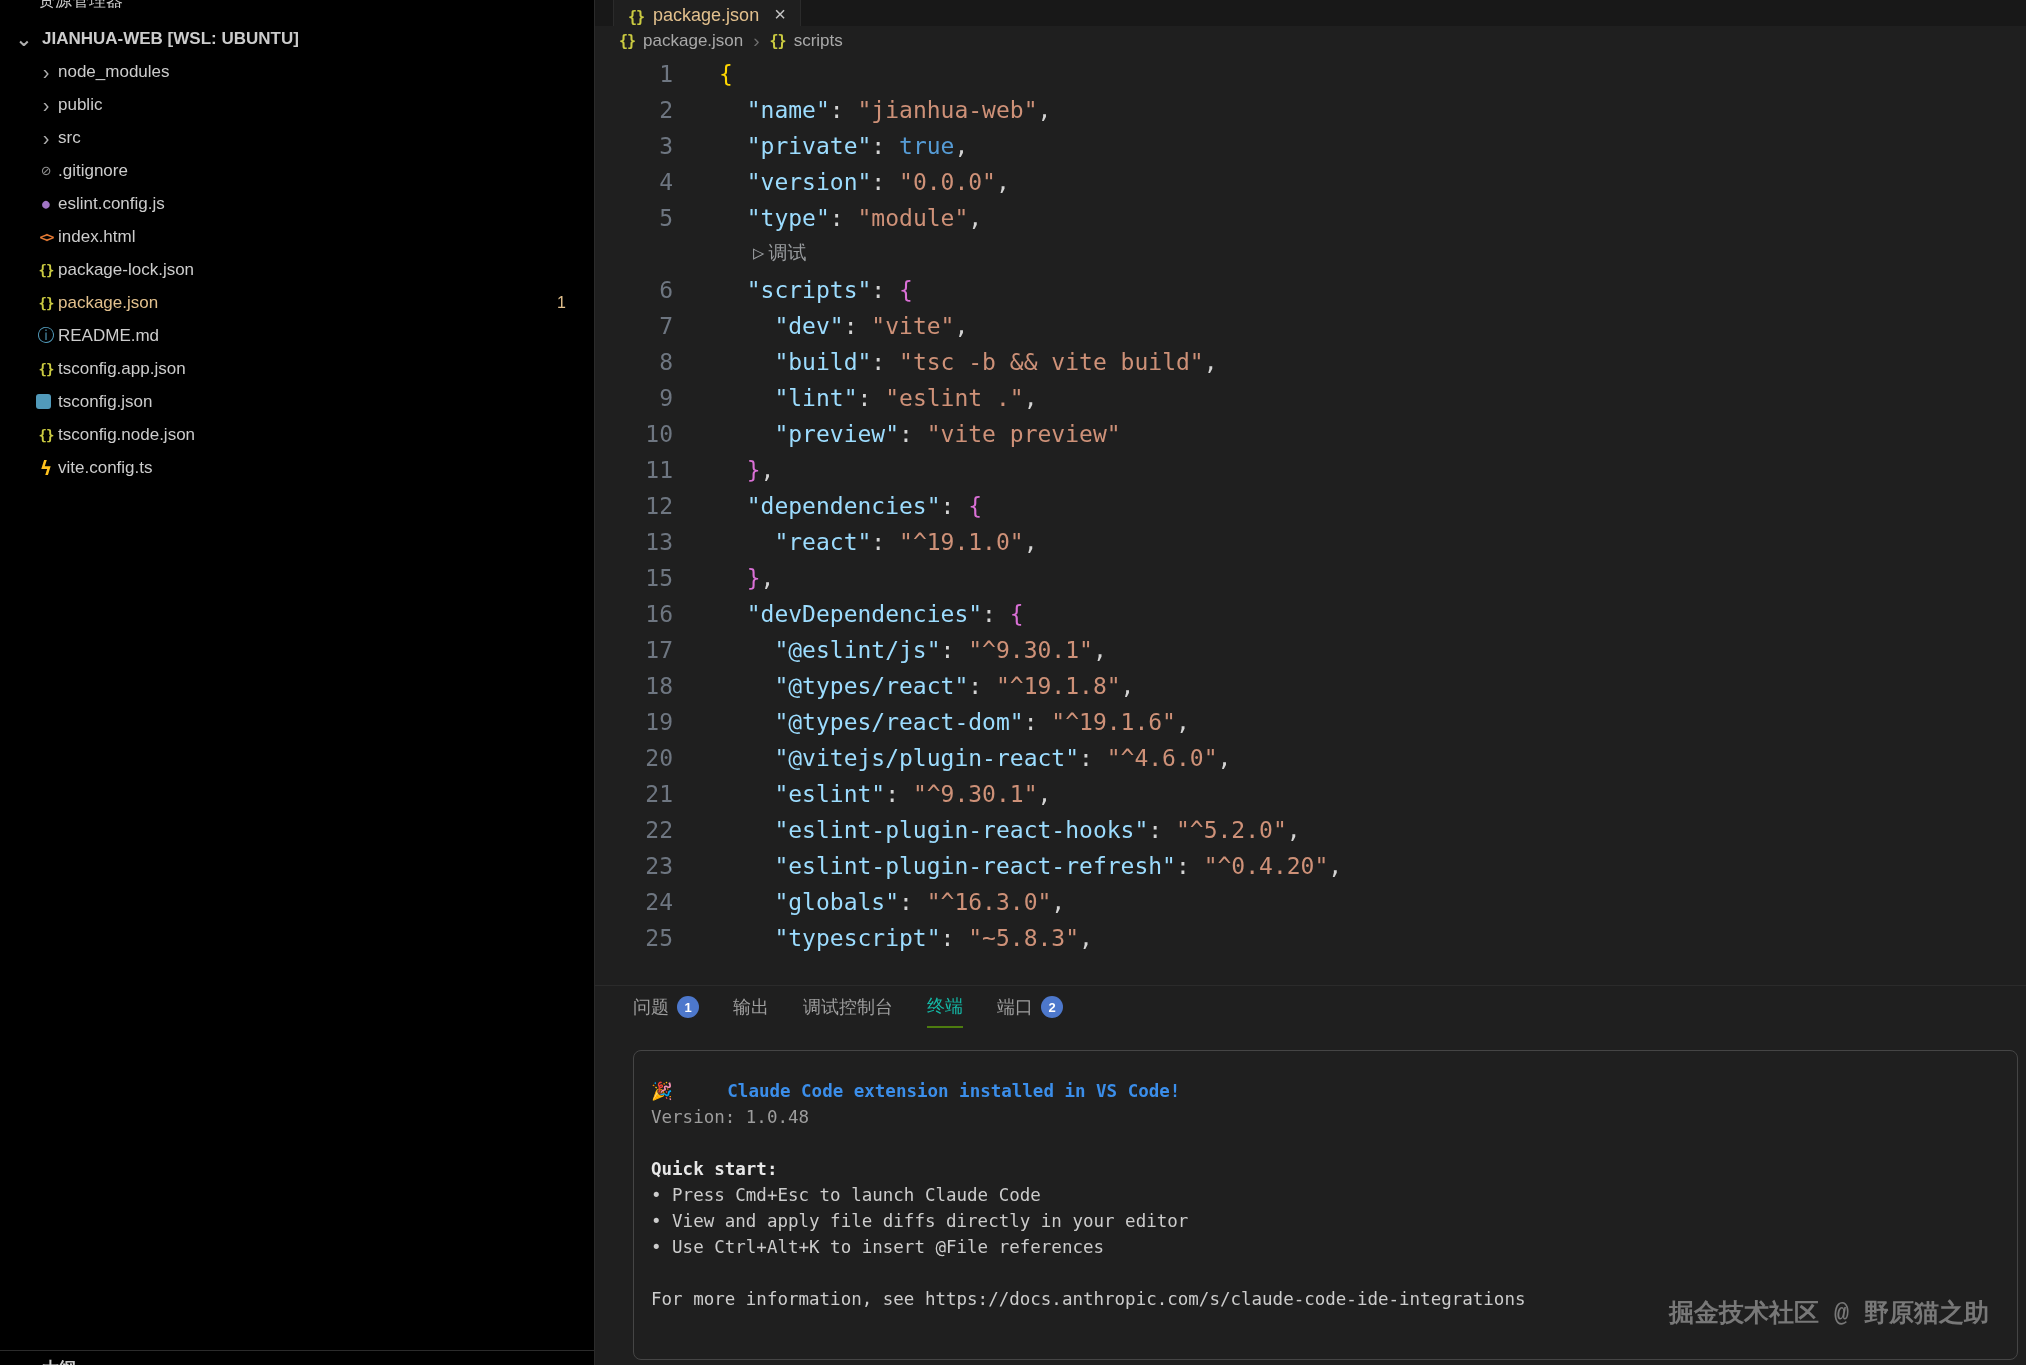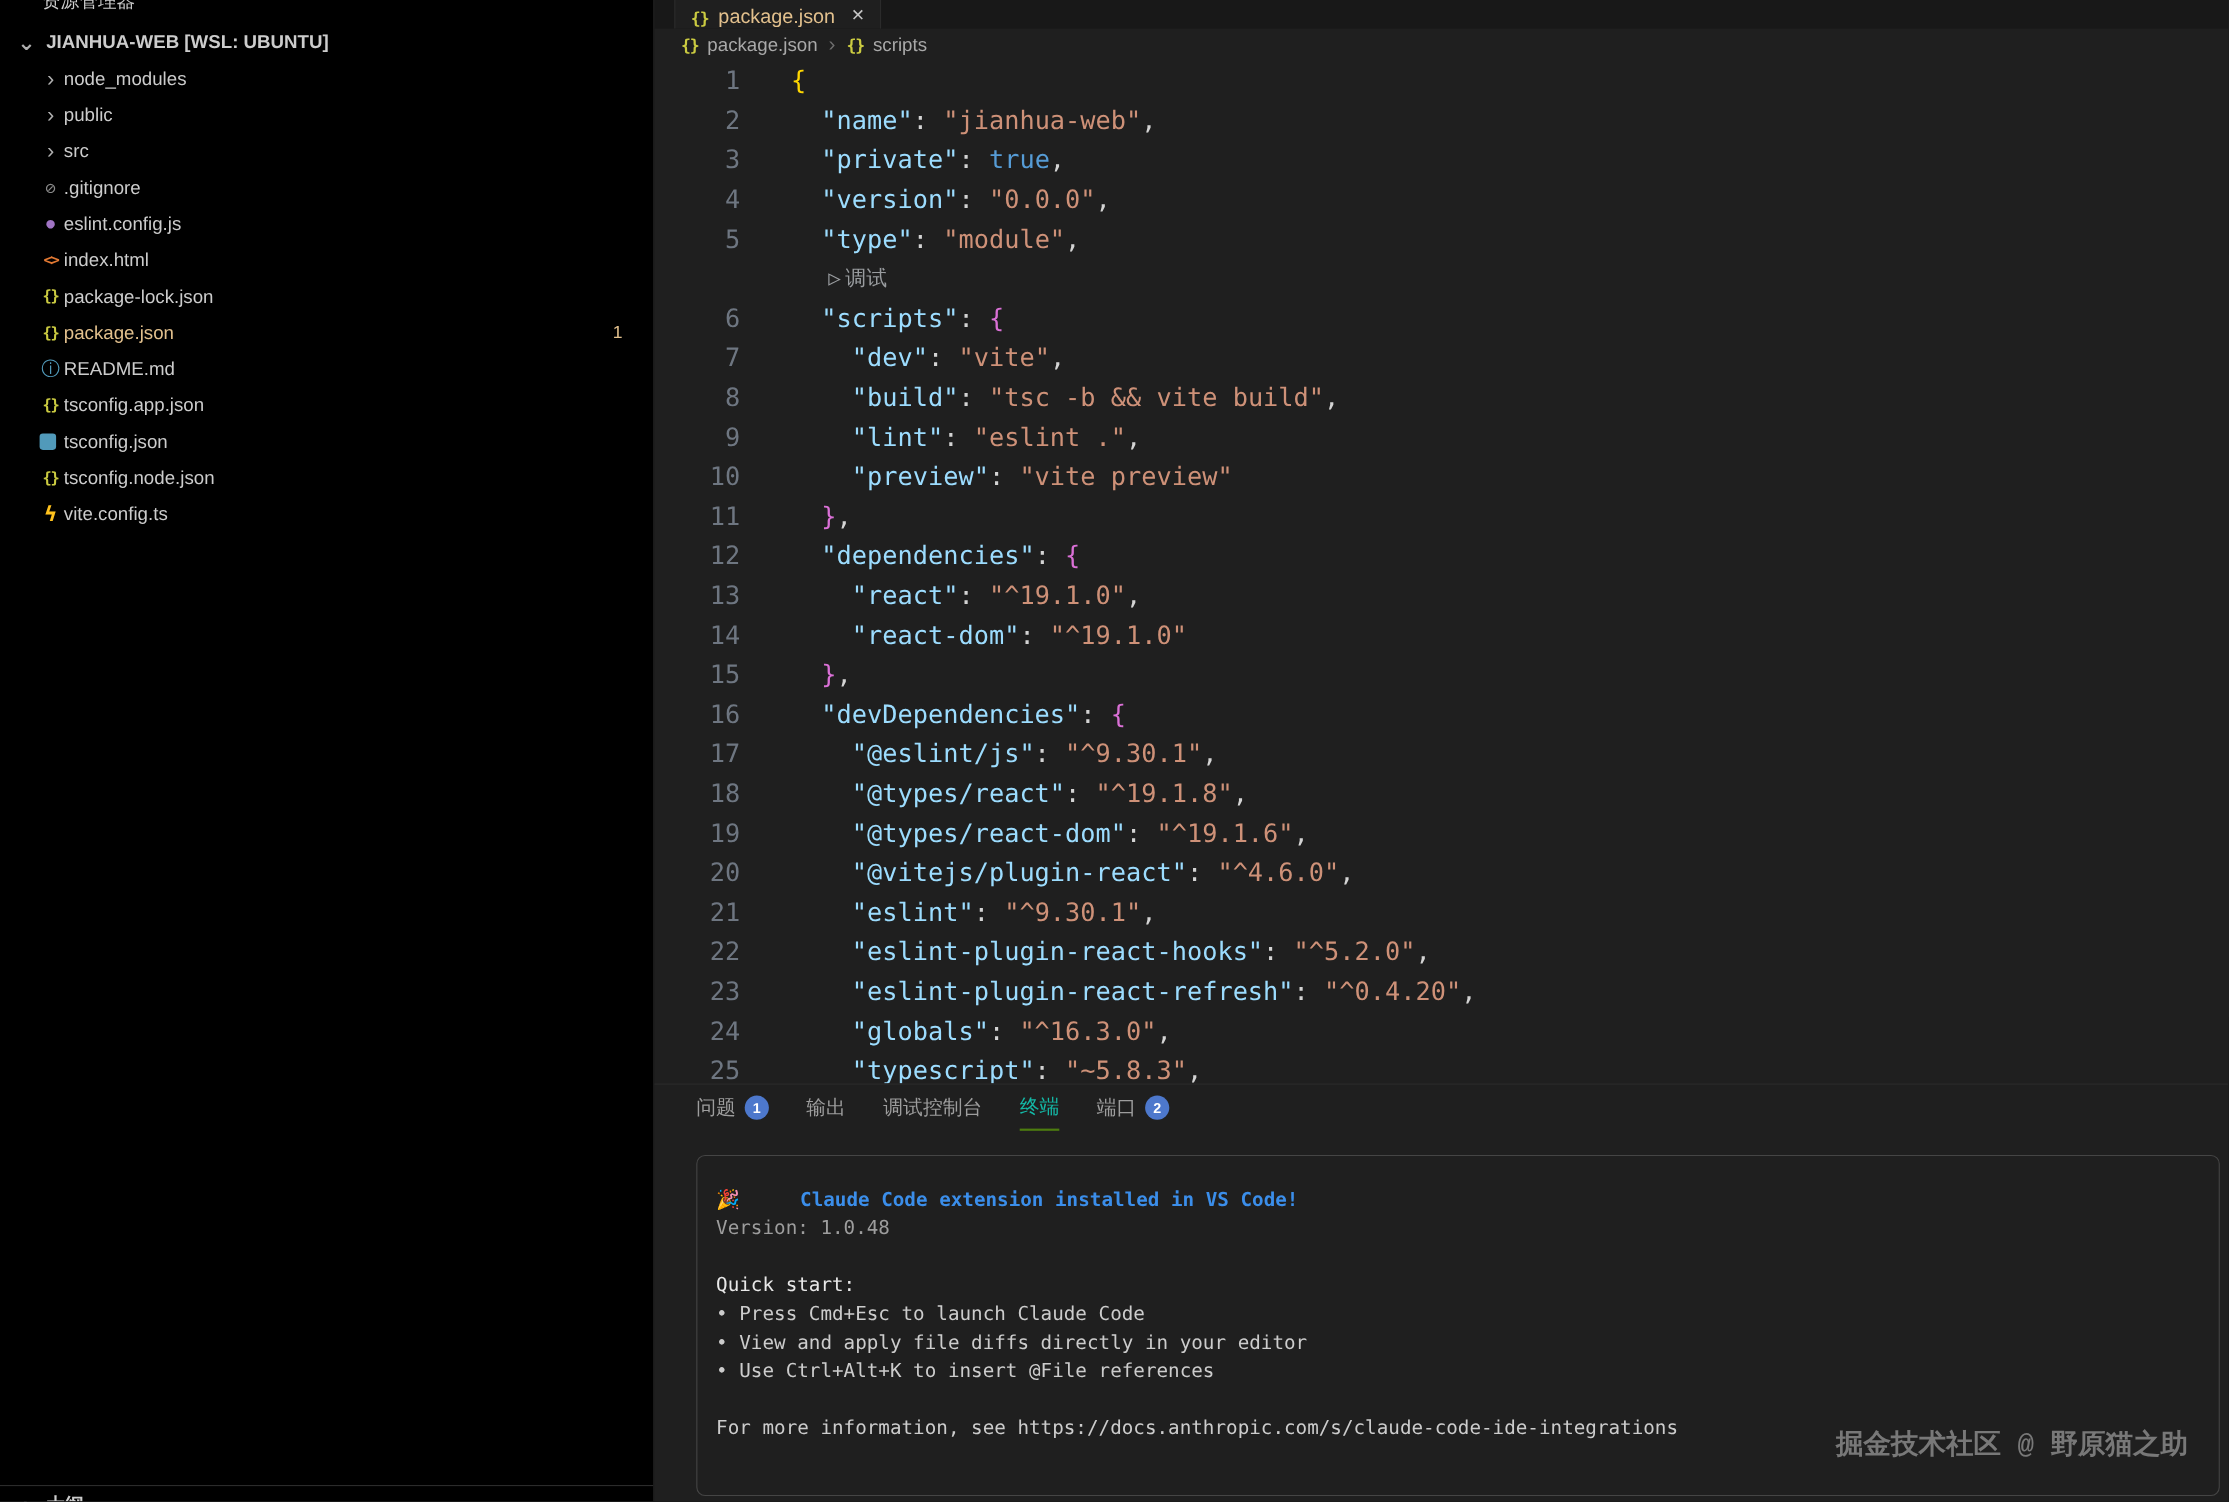--- a/index.html
+++ b/index.html
@@ -67,21 +67,21 @@
         cursor:pointer;}
   .ptab.active{color:#14b8a6;border-bottom:2px solid #4d7c0f;}
   .pbadge{width:22px;height:22px;border-radius:50%;background:#4d78cc;color:#ffffff;font-size:13px;
           display:flex;align-items:center;justify-content:center;font-weight:700;}
   .terminal-box{position:absolute;left:38px;right:8px;top:64px;bottom:5px;
                 border:1px solid #454545;border-radius:8px;overflow:hidden;}
   .term{padding:27px 0 0 17px;font-family:"DejaVu Sans Mono","Liberation Mono",monospace;
         font-size:17.5px;}
   .tline{height:26px;line-height:26px;white-space:pre;}
   .tt-plain{color:#cccccc;} .tt-blue{color:#3b8eea;font-weight:700;margin-left:44px;}
-  .tt-dim{color:#9d9d9d;} .tt-bold{color:#e8e8e8;font-weight:400;margin-top:15px;}
+  .tt-dim{color:#9d9d9d;} .tt-bold{color:#e8e8e8;font-weight:700;margin-top:15px;}
   .watermark{position:absolute;right:28px;bottom:30px;color:#787878;font-size:25px;font-weight:600;font-family:Liberation Mono, monospace;}
 </style>
 </head>
 <body>
 
 <div class="app">
 
   <aside class="sidebar">
     <div class="sidebar-title">资源管理器</div>
     <div class="root-row">
@@ -175,21 +175,20 @@
         <div class="crow"><span class="ln">5</span><span class="lc"><span class="t-p">  </span><span class="t-key">"type"</span><span class="t-p">: </span><span class="t-str">"module"</span><span class="t-p">,</span></span></div>
         <div class="crow"><span class="ln"></span><span class="lenslabel"><span class="lens-glyph">▷</span>调试</span></div>
         <div class="crow"><span class="ln">6</span><span class="lc"><span class="t-p">  </span><span class="t-key">"scripts"</span><span class="t-p">: </span><span class="t-b2">{</span></span></div>
         <div class="crow"><span class="ln">7</span><span class="lc"><span class="t-p">    </span><span class="t-key">"dev"</span><span class="t-p">: </span><span class="t-str">"vite"</span><span class="t-p">,</span></span></div>
         <div class="crow"><span class="ln">8</span><span class="lc"><span class="t-p">    </span><span class="t-key">"build"</span><span class="t-p">: </span><span class="t-str">"tsc -b &amp;&amp; vite build"</span><span class="t-p">,</span></span></div>
         <div class="crow"><span class="ln">9</span><span class="lc"><span class="t-p">    </span><span class="t-key">"lint"</span><span class="t-p">: </span><span class="t-str">"eslint ."</span><span class="t-p">,</span></span></div>
         <div class="crow"><span class="ln">10</span><span class="lc"><span class="t-p">    </span><span class="t-key">"preview"</span><span class="t-p">: </span><span class="t-str">"vite preview"</span></span></div>
         <div class="crow"><span class="ln">11</span><span class="lc"><span class="t-p">  </span><span class="t-b2">}</span><span class="t-p">,</span></span></div>
         <div class="crow"><span class="ln">12</span><span class="lc"><span class="t-p">  </span><span class="t-key">"dependencies"</span><span class="t-p">: </span><span class="t-b2">{</span></span></div>
         <div class="crow"><span class="ln">13</span><span class="lc"><span class="t-p">    </span><span class="t-key">"react"</span><span class="t-p">: </span><span class="t-str">"^19.1.0"</span><span class="t-p">,</span></span></div>
-        <div class="crow"><span class="ln">14</span><span class="lc"><span class="t-p">    </span><span class="t-key">"react-dom"</span><span class="t-p">: </span><span class="t-str">"^19.1.0"</span></span></div>
         <div class="crow"><span class="ln">15</span><span class="lc"><span class="t-p">  </span><span class="t-b2">}</span><span class="t-p">,</span></span></div>
         <div class="crow"><span class="ln">16</span><span class="lc"><span class="t-p">  </span><span class="t-key">"devDependencies"</span><span class="t-p">: </span><span class="t-b2">{</span></span></div>
         <div class="crow"><span class="ln">17</span><span class="lc"><span class="t-p">    </span><span class="t-key">"@eslint/js"</span><span class="t-p">: </span><span class="t-str">"^9.30.1"</span><span class="t-p">,</span></span></div>
         <div class="crow"><span class="ln">18</span><span class="lc"><span class="t-p">    </span><span class="t-key">"@types/react"</span><span class="t-p">: </span><span class="t-str">"^19.1.8"</span><span class="t-p">,</span></span></div>
         <div class="crow"><span class="ln">19</span><span class="lc"><span class="t-p">    </span><span class="t-key">"@types/react-dom"</span><span class="t-p">: </span><span class="t-str">"^19.1.6"</span><span class="t-p">,</span></span></div>
         <div class="crow"><span class="ln">20</span><span class="lc"><span class="t-p">    </span><span class="t-key">"@vitejs/plugin-react"</span><span class="t-p">: </span><span class="t-str">"^4.6.0"</span><span class="t-p">,</span></span></div>
         <div class="crow"><span class="ln">21</span><span class="lc"><span class="t-p">    </span><span class="t-key">"eslint"</span><span class="t-p">: </span><span class="t-str">"^9.30.1"</span><span class="t-p">,</span></span></div>
         <div class="crow"><span class="ln">22</span><span class="lc"><span class="t-p">    </span><span class="t-key">"eslint-plugin-react-hooks"</span><span class="t-p">: </span><span class="t-str">"^5.2.0"</span><span class="t-p">,</span></span></div>
         <div class="crow"><span class="ln">23</span><span class="lc"><span class="t-p">    </span><span class="t-key">"eslint-plugin-react-refresh"</span><span class="t-p">: </span><span class="t-str">"^0.4.20"</span><span class="t-p">,</span></span></div>
         <div class="crow"><span class="ln">24</span><span class="lc"><span class="t-p">    </span><span class="t-key">"globals"</span><span class="t-p">: </span><span class="t-str">"^16.3.0"</span><span class="t-p">,</span></span></div>

